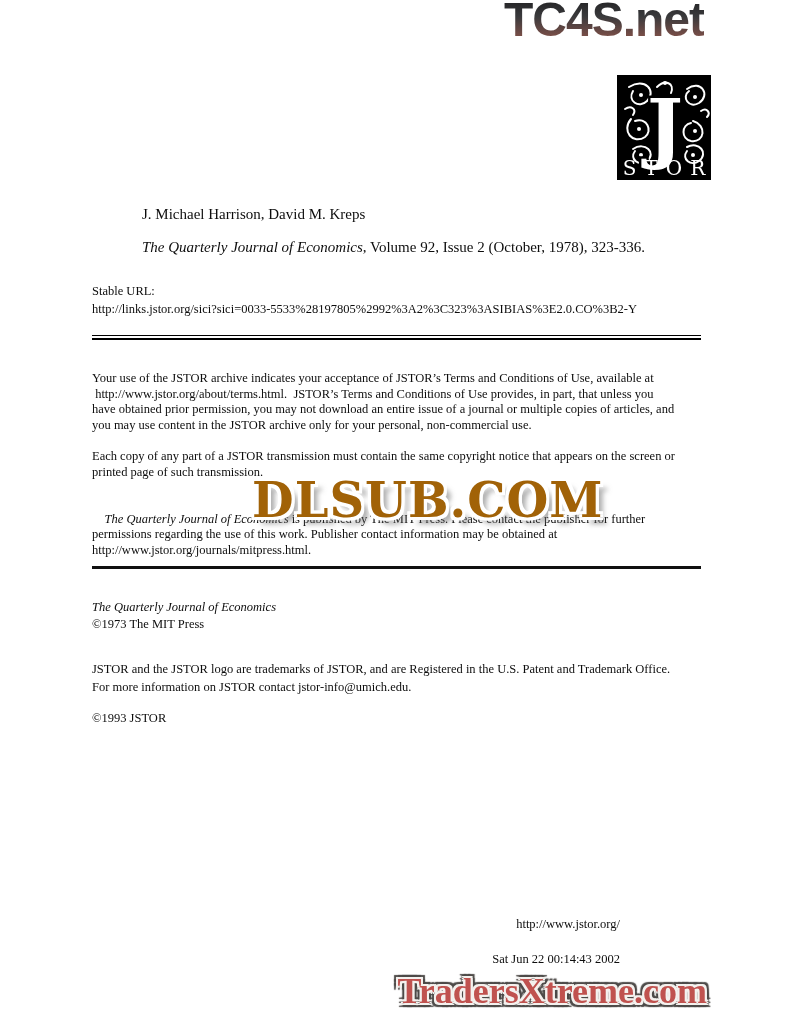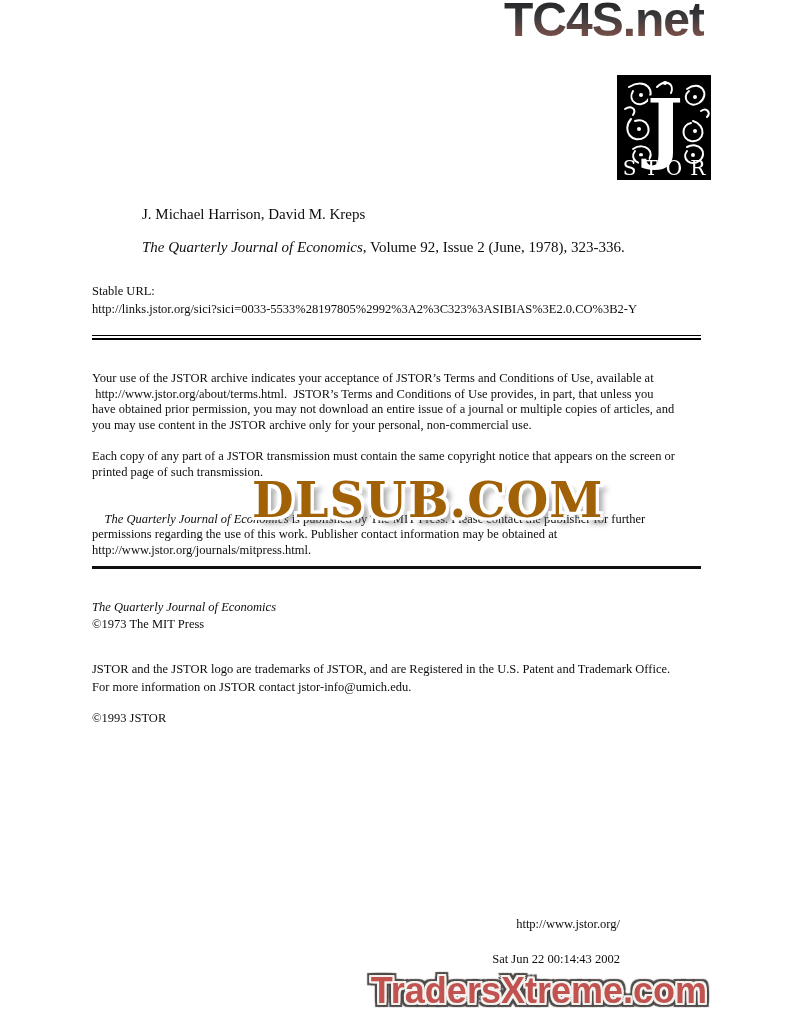--- a/index.html
+++ b/index.html
@@ -27,21 +27,21 @@
     font-weight:900;font-size:48px;letter-spacing:1px;
     color:#a16207;
     text-shadow:
       -3px -3px 0 #fff, 3px -3px 0 #fff, -3px 3px 0 #fff, 3px 3px 0 #fff,
       0 -3px 0 #fff, 0 3px 0 #fff, -3px 0 0 #fff, 3px 0 0 #fff,
       7px 7px 5px rgba(110,110,110,0.55);
     z-index:5;
   }
   .wm-bottom{
     position:absolute;right:4px;top:970px;
-    font-family:Liberation Sans, sans-serif;
+    font-family:Liberation Serif, serif;
     font-weight:bold;font-size:36px;letter-spacing:0px;
     color:#c0524f;
     text-shadow:
       -2px -2px 0 #f4f1ee, 2px -2px 0 #f4f1ee, -2px 2px 0 #f4f1ee, 2px 2px 0 #f4f1ee,
       0 -2px 0 #f4f1ee, 0 2px 0 #f4f1ee, -2px 0 0 #f4f1ee, 2px 0 0 #f4f1ee,
       -4px -4px 1px #4d4a48, 4px -4px 1px #4d4a48, -4px 4px 1px #4d4a48, 4px 4px 1px #4d4a48,
       0 -4px 1px #4d4a48, 0 4px 1px #4d4a48, -4px 0 1px #4d4a48, 4px 0 1px #4d4a48;
     z-index:5;
   }
 
@@ -129,21 +129,21 @@
       </g>
       <text x="48" y="79" font-size="76" fill="#ffffff" stroke="#000000" stroke-width="5" paint-order="stroke" text-anchor="middle" font-weight="bold" font-family="DejaVu Serif,Liberation Serif,serif">J</text>
       <text x="51" y="100" font-size="20" fill="#ffffff" text-anchor="middle" letter-spacing="8" font-family="DejaVu Serif,Liberation Serif,serif">STOR</text>
     </svg>
   </div>
 
 
   <div class="authors">J. Michael Harrison, David M. Kreps</div>
 
   <div class="citation">
-    <span class="jname">The Quarterly Journal of Economics</span><span>, Volume 92, Issue 2 (June, 1978), 323-336.</span>
+    <span class="jname">The Quarterly Journal of Economics</span><span>, Volume 92, Issue 2 (October, 1978), 323-336.</span>
   </div>
 
   <div class="stable">
     <div>Stable URL:</div>
     <div>http://links.jstor.org/sici?sici=0033-5533%28197805%2992%3A2%3C323%3ASIBIAS%3E2.0.CO%3B2-Y</div>
   </div>
 
   <div class="rule-top"></div>
 
   <div class="para p1">Your use of the JSTOR archive indicates your acceptance of JSTOR’s Terms and Conditions of Use, available at

